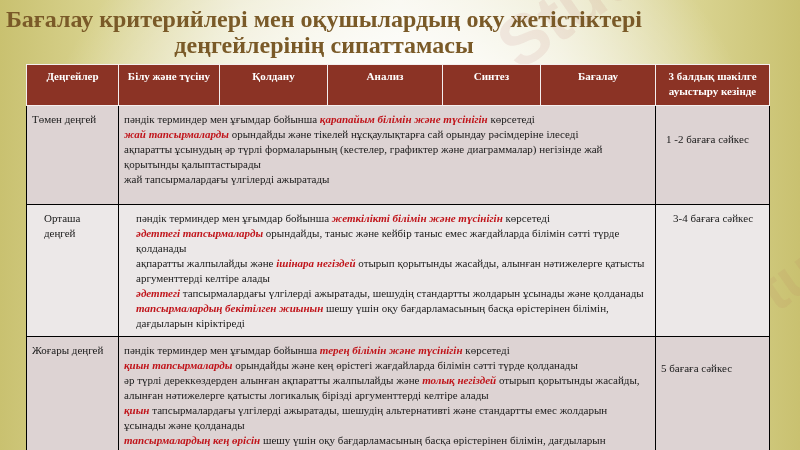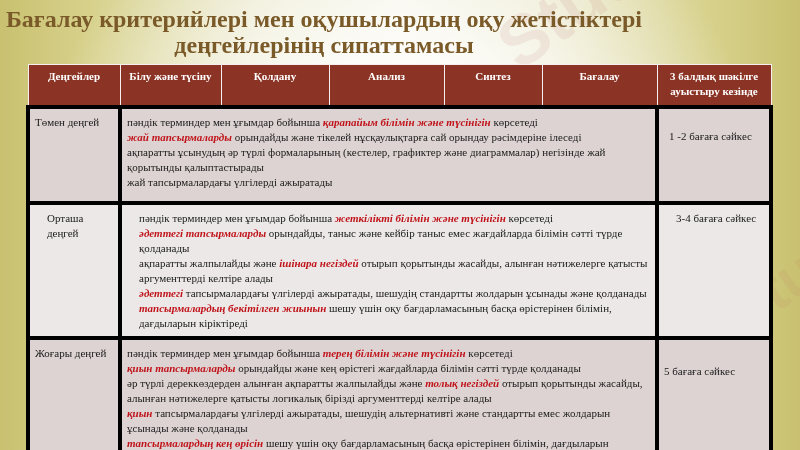--- a/index.html
+++ b/index.html
@@ -29,21 +29,21 @@
     border-collapse:collapse;table-layout:fixed;
     font-size:11px;line-height:15px;color:#1a1a1a;
   }
   table.crit th{
     background:#8b3325;color:#fff;font-weight:bold;font-size:11px;line-height:15px;
     height:36px;vertical-align:top;padding:4px 4px 0 4px;text-align:center;
     border:1px solid #f4eeee;
     margin-top:40px;
   }
   table.crit td{
-    border:4px solid #000000;vertical-align:top;padding:6px 5px 4px 5px;
+    border:1px solid #000000;vertical-align:top;padding:6px 5px 4px 5px;
   }
   tr.r1 td{background:#ddd3d3;}
   tr.r2 td{background:#ece8e8;}
   tr.r3 td{background:#ddd3d3;}
   tr.r1 td{height:68px;}
   tr.r2 td{height:121px;padding-left:17px;}
   tr.r3 td{height:121px;}
   .em{color:#c0141a;font-weight:bold;font-style:italic;}
   .line{display:block;}
 </style>
@@ -81,21 +81,21 @@
   </thead>
   <tbody>
     <tr class="r1">
       <td>Төмен деңгей</td>
       <td colspan="5">
           <span class="line"><span>пәндік терминдер мен ұғымдар бойынша </span><span class="em">қарапайым білімін және түсінігін</span><span> көрсетеді</span></span>
           <span class="line"><span class="em">жай тапсырмаларды</span><span> орындайды және тікелей нұсқаулықтарға сай орындау рәсімдеріне ілеседі</span></span>
           <span class="line"><span>ақпаратты ұсынудың әр түрлі формаларының (кестелер, графиктер және диаграммалар) негізінде жай қорытынды қалыптастырады</span></span>
           <span class="line"><span>жай тапсырмалардағы үлгілерді ажыратады</span></span>
         </td>
-      <td style="padding-top:20px;padding-left:10px;">1 -2 бағаға сәйкес</td>
+      <td style="padding-top:26px;padding-left:10px;">1 -2 бағаға сәйкес</td>
     </tr>
     <tr class="r2">
       <td>Орташа деңгей</td>
       <td colspan="5">
           <span class="line"><span>пәндік терминдер мен ұғымдар бойынша </span><span class="em">жеткілікті білімін және түсінігін</span><span> көрсетеді</span></span>
           <span class="line"><span class="em">әдеттегі тапсырмаларды</span><span> орындайды, таныс және кейбір таныс емес жағдайларда білімін сәтті түрде қолданады</span></span>
           <span class="line"><span>ақпаратты жалпылайды және </span><span class="em">ішінара негіздей</span><span> отырып қорытынды жасайды, алынған нәтижелерге қатысты аргументтерді келтіре алады</span></span>
           <span class="line"><span class="em">әдеттегі</span><span> тапсырмалардағы үлгілерді ажыратады, шешудің стандартты жолдарын ұсынады және қолданады</span></span>
           <span class="line"><span class="em">тапсырмалардың бекітілген жиынын</span><span> шешу үшін оқу бағдарламасының басқа өрістерінен білімін, дағдыларын кіріктіреді</span></span>
         </td>

